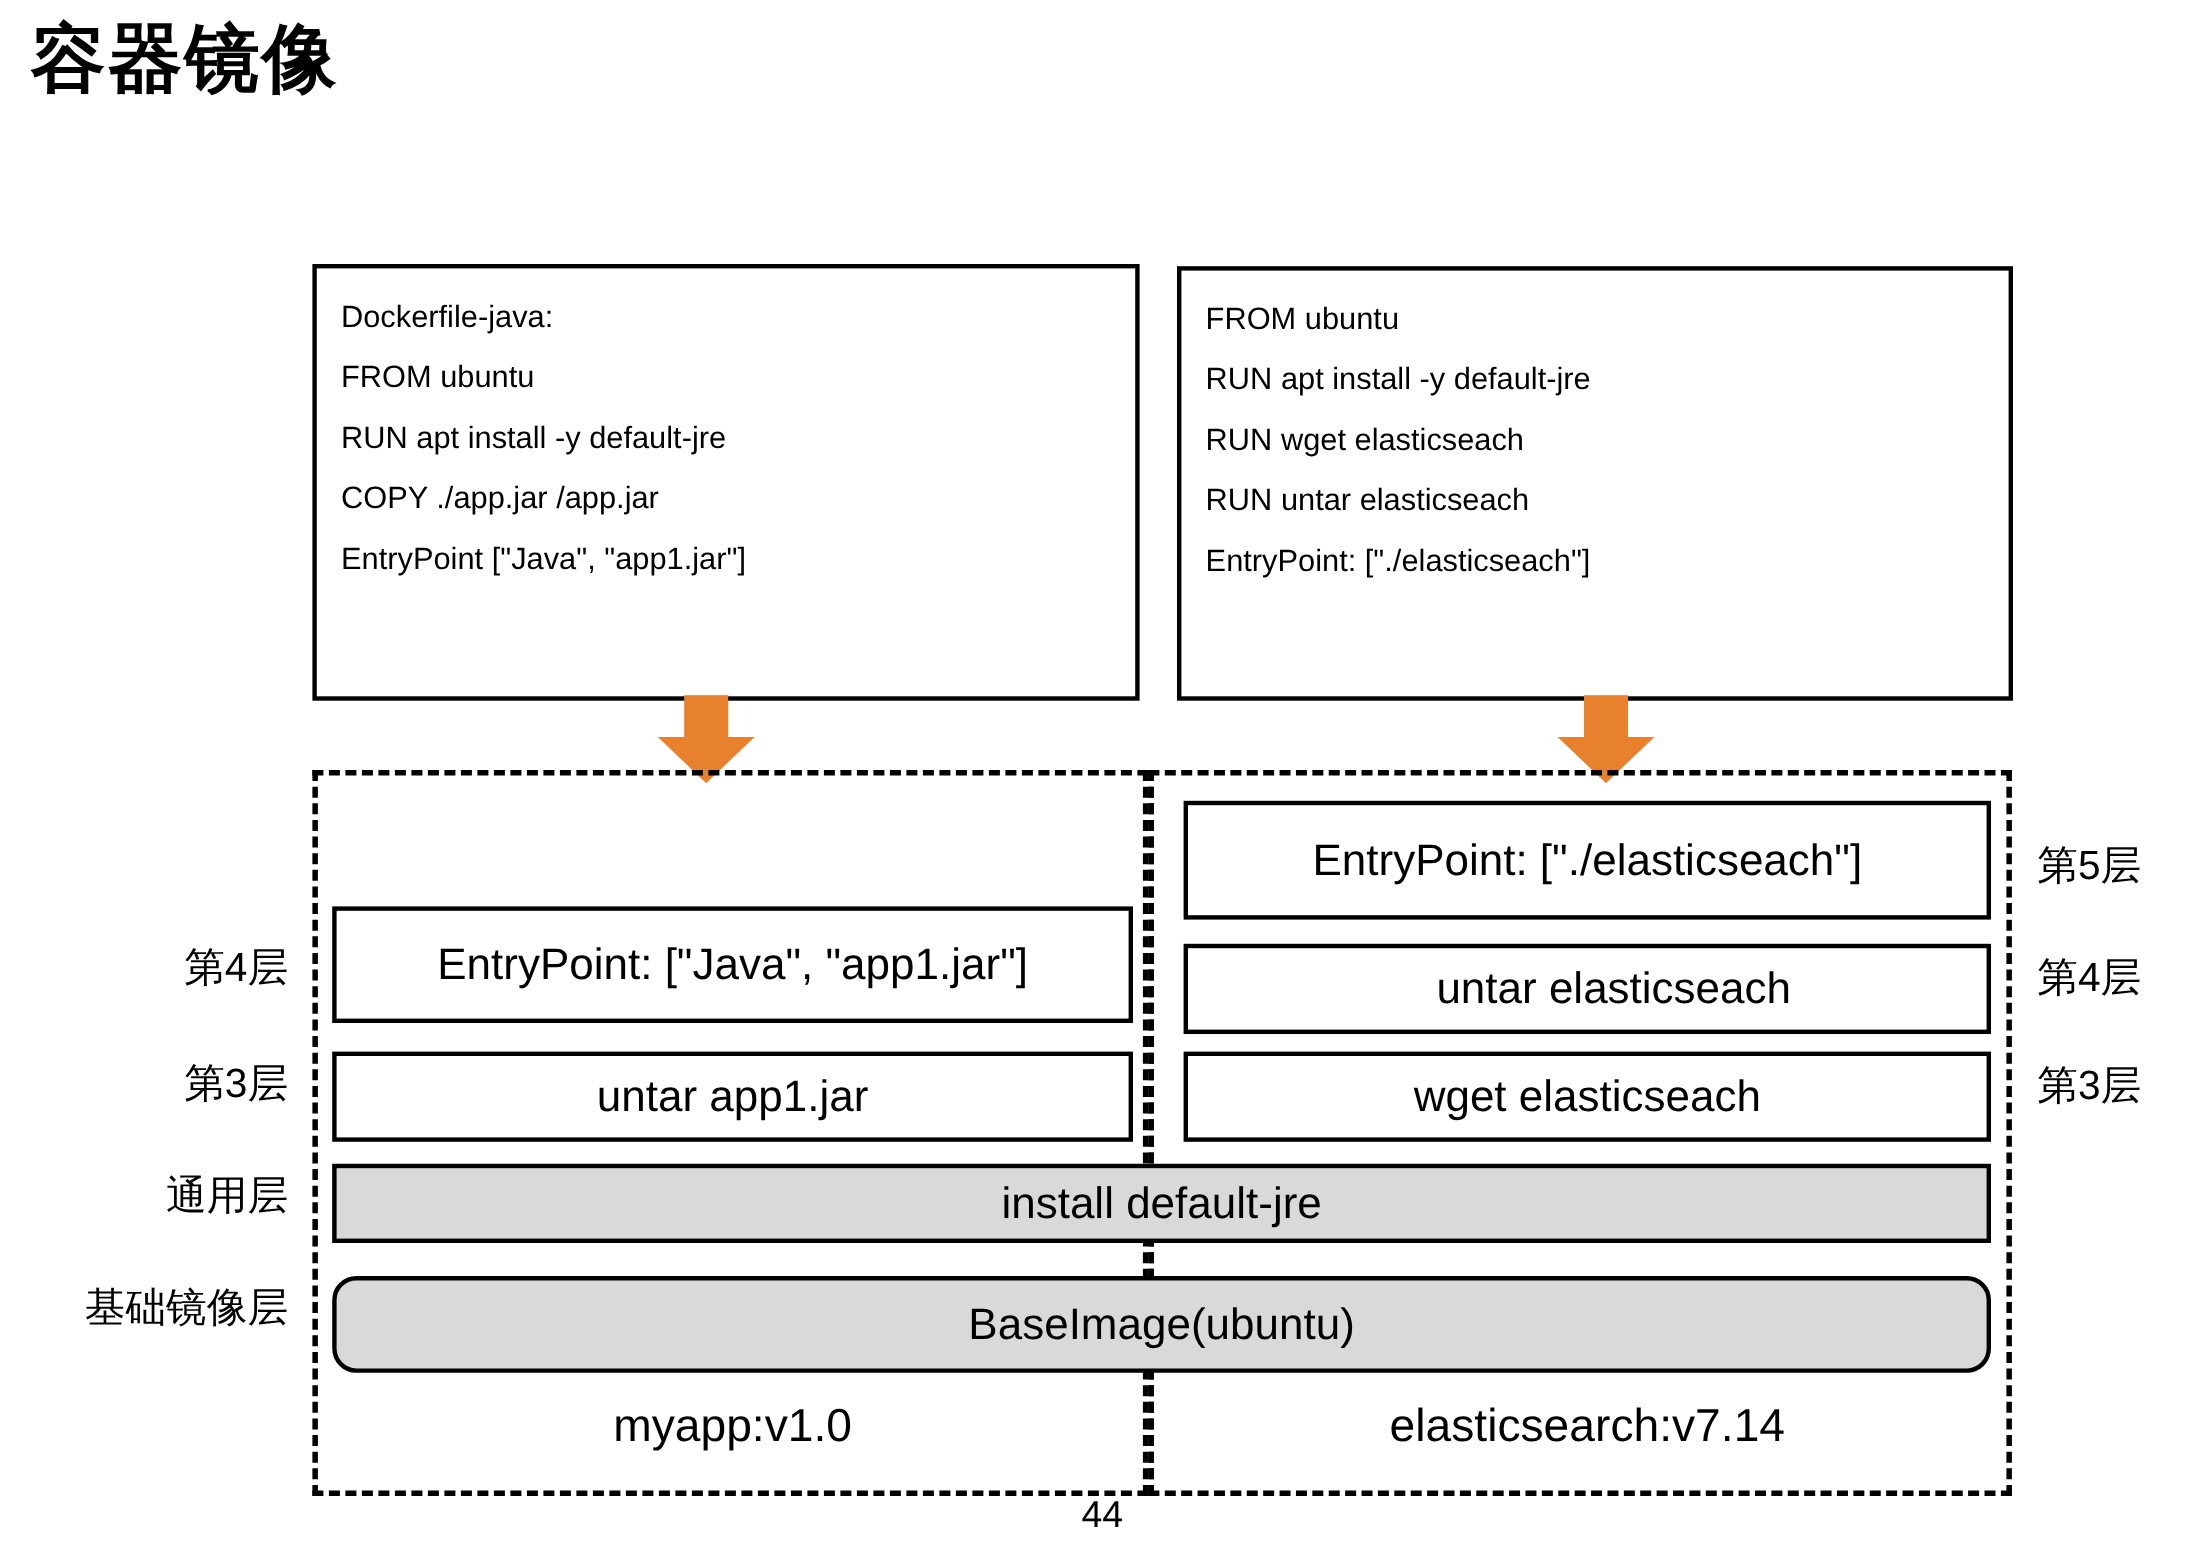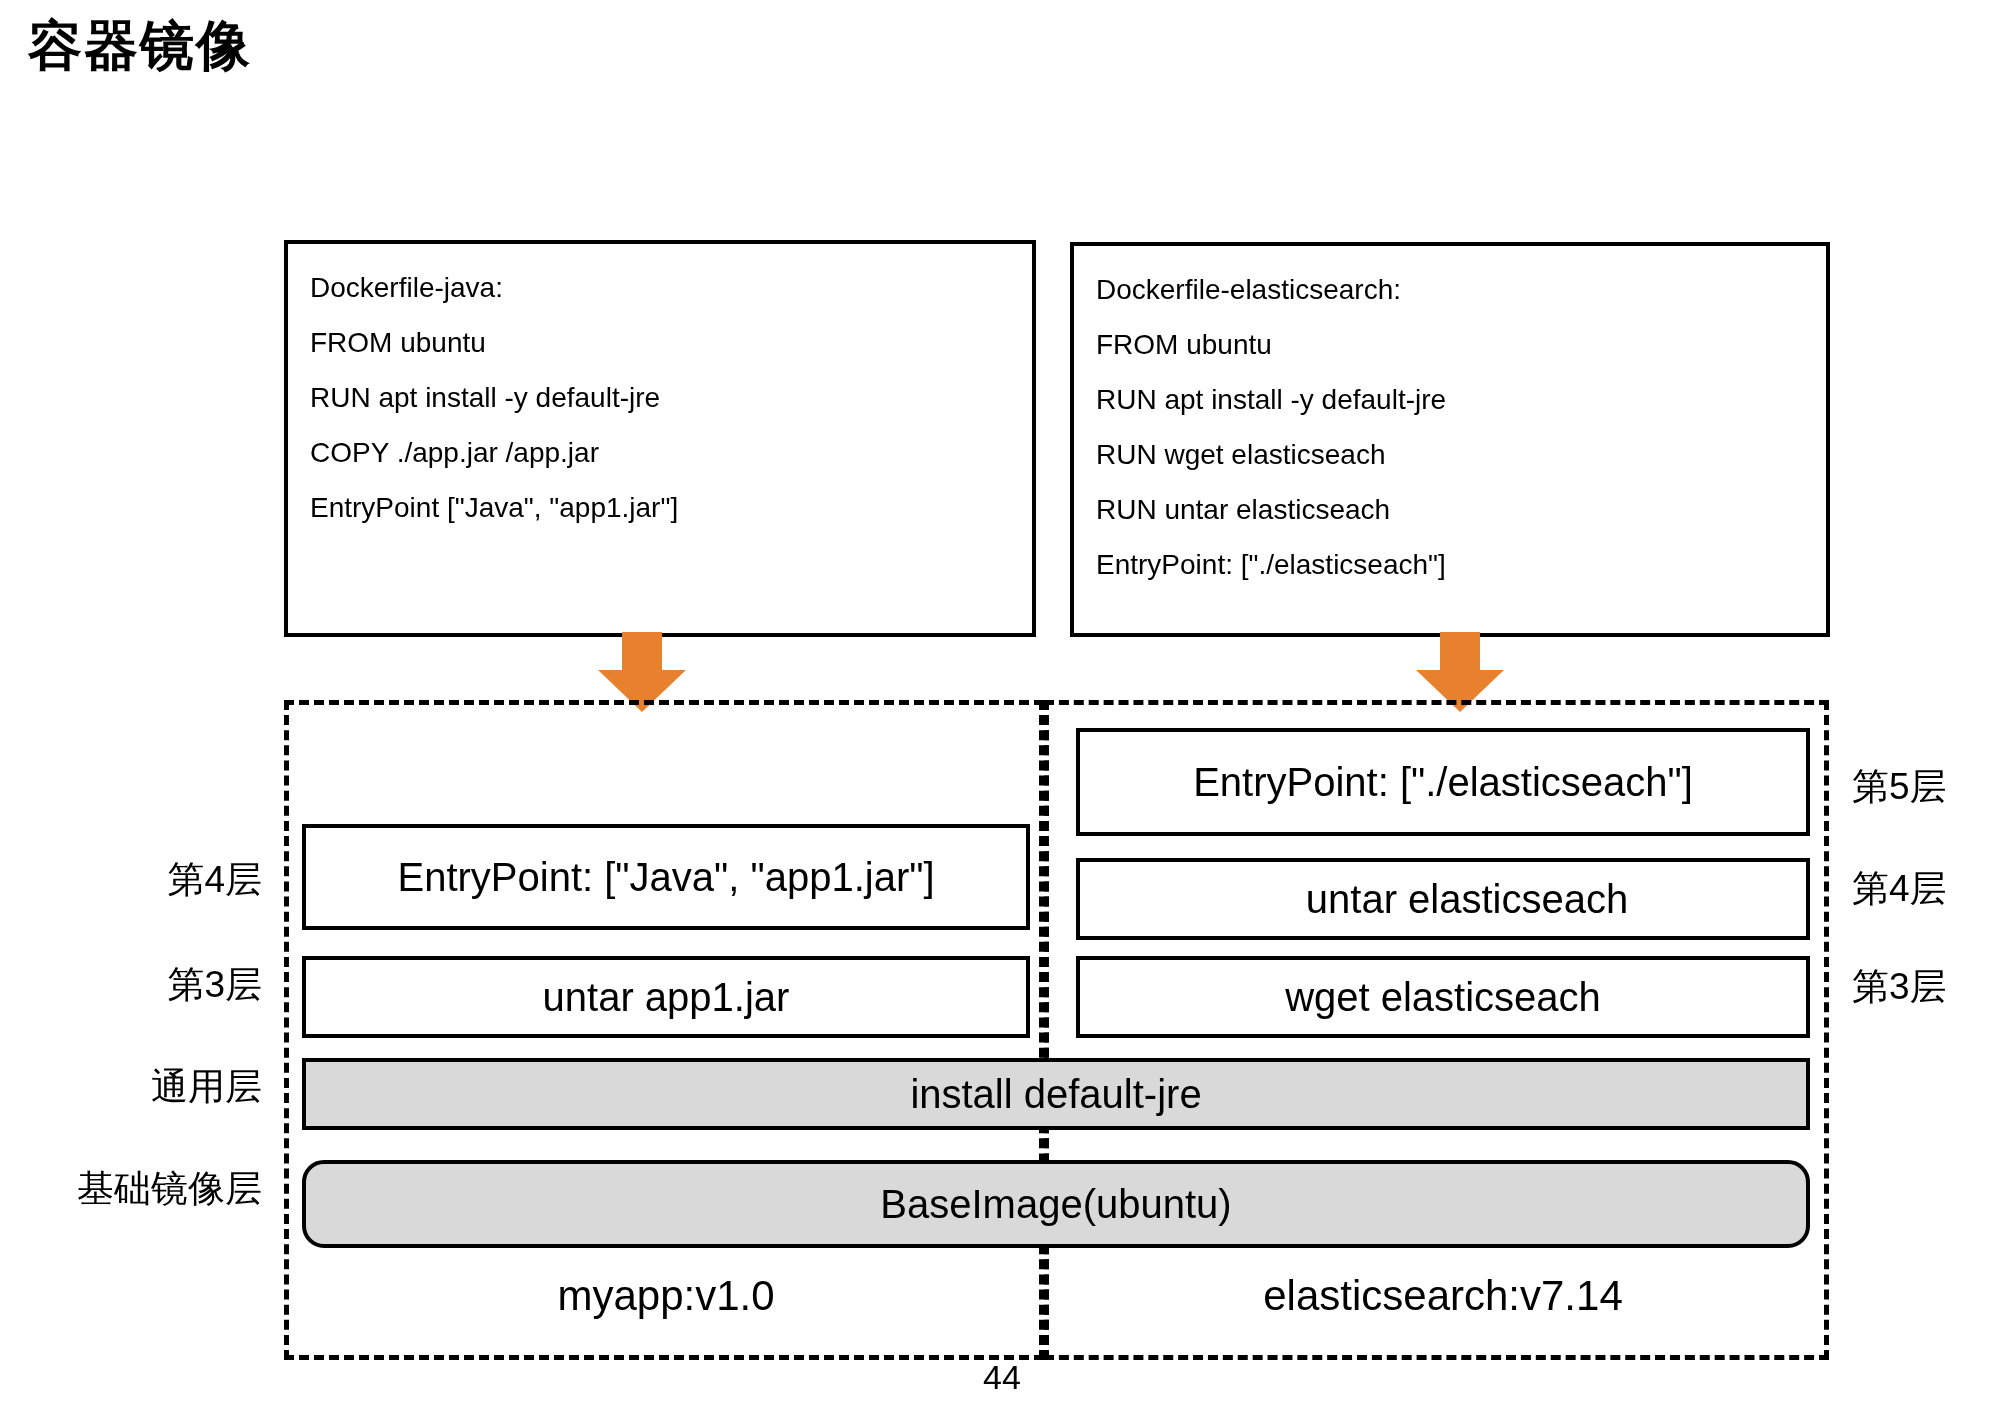--- a/index.html
+++ b/index.html
@@ -14,21 +14,21 @@
     font-family: "Liberation Sans", "DejaVu Sans", sans-serif;
     color: #000000;
     overflow: hidden;
   }
 
   
   #slide-title {
     position: absolute;
     left: 28px;
     top: 16px;
-    font-size: 54px;
+    font-size: 68px;
     font-weight: bold;
     letter-spacing: 2px;
     line-height: 1.1;
     white-space: nowrap;
   }
 
   
   .dockerfile-box {
     position: absolute;
     border: 4px solid #000000;
@@ -185,21 +185,20 @@
 
 <div id="dockerfile-java-box" class="dockerfile-box">
   <div class="dockerfile-line">Dockerfile-java:</div>
   <div class="dockerfile-line">FROM ubuntu</div>
   <div class="dockerfile-line">RUN apt install -y default-jre</div>
   <div class="dockerfile-line">COPY ./app.jar /app.jar</div>
   <div class="dockerfile-line">EntryPoint ["Java", "app1.jar"]</div>
 </div>
 
 <div id="dockerfile-es-box" class="dockerfile-box">
-  <div class="dockerfile-line">Dockerfile-elasticsearch:</div>
   <div class="dockerfile-line">FROM ubuntu</div>
   <div class="dockerfile-line">RUN apt install -y default-jre</div>
   <div class="dockerfile-line">RUN wget elasticseach</div>
   <div class="dockerfile-line">RUN untar elasticseach</div>
   <div class="dockerfile-line">EntryPoint: ["./elasticseach"]</div>
 </div>
 
 <div id="arrow-java" class="down-arrow">
   <div class="shaft"></div>
   <div class="head"></div>

